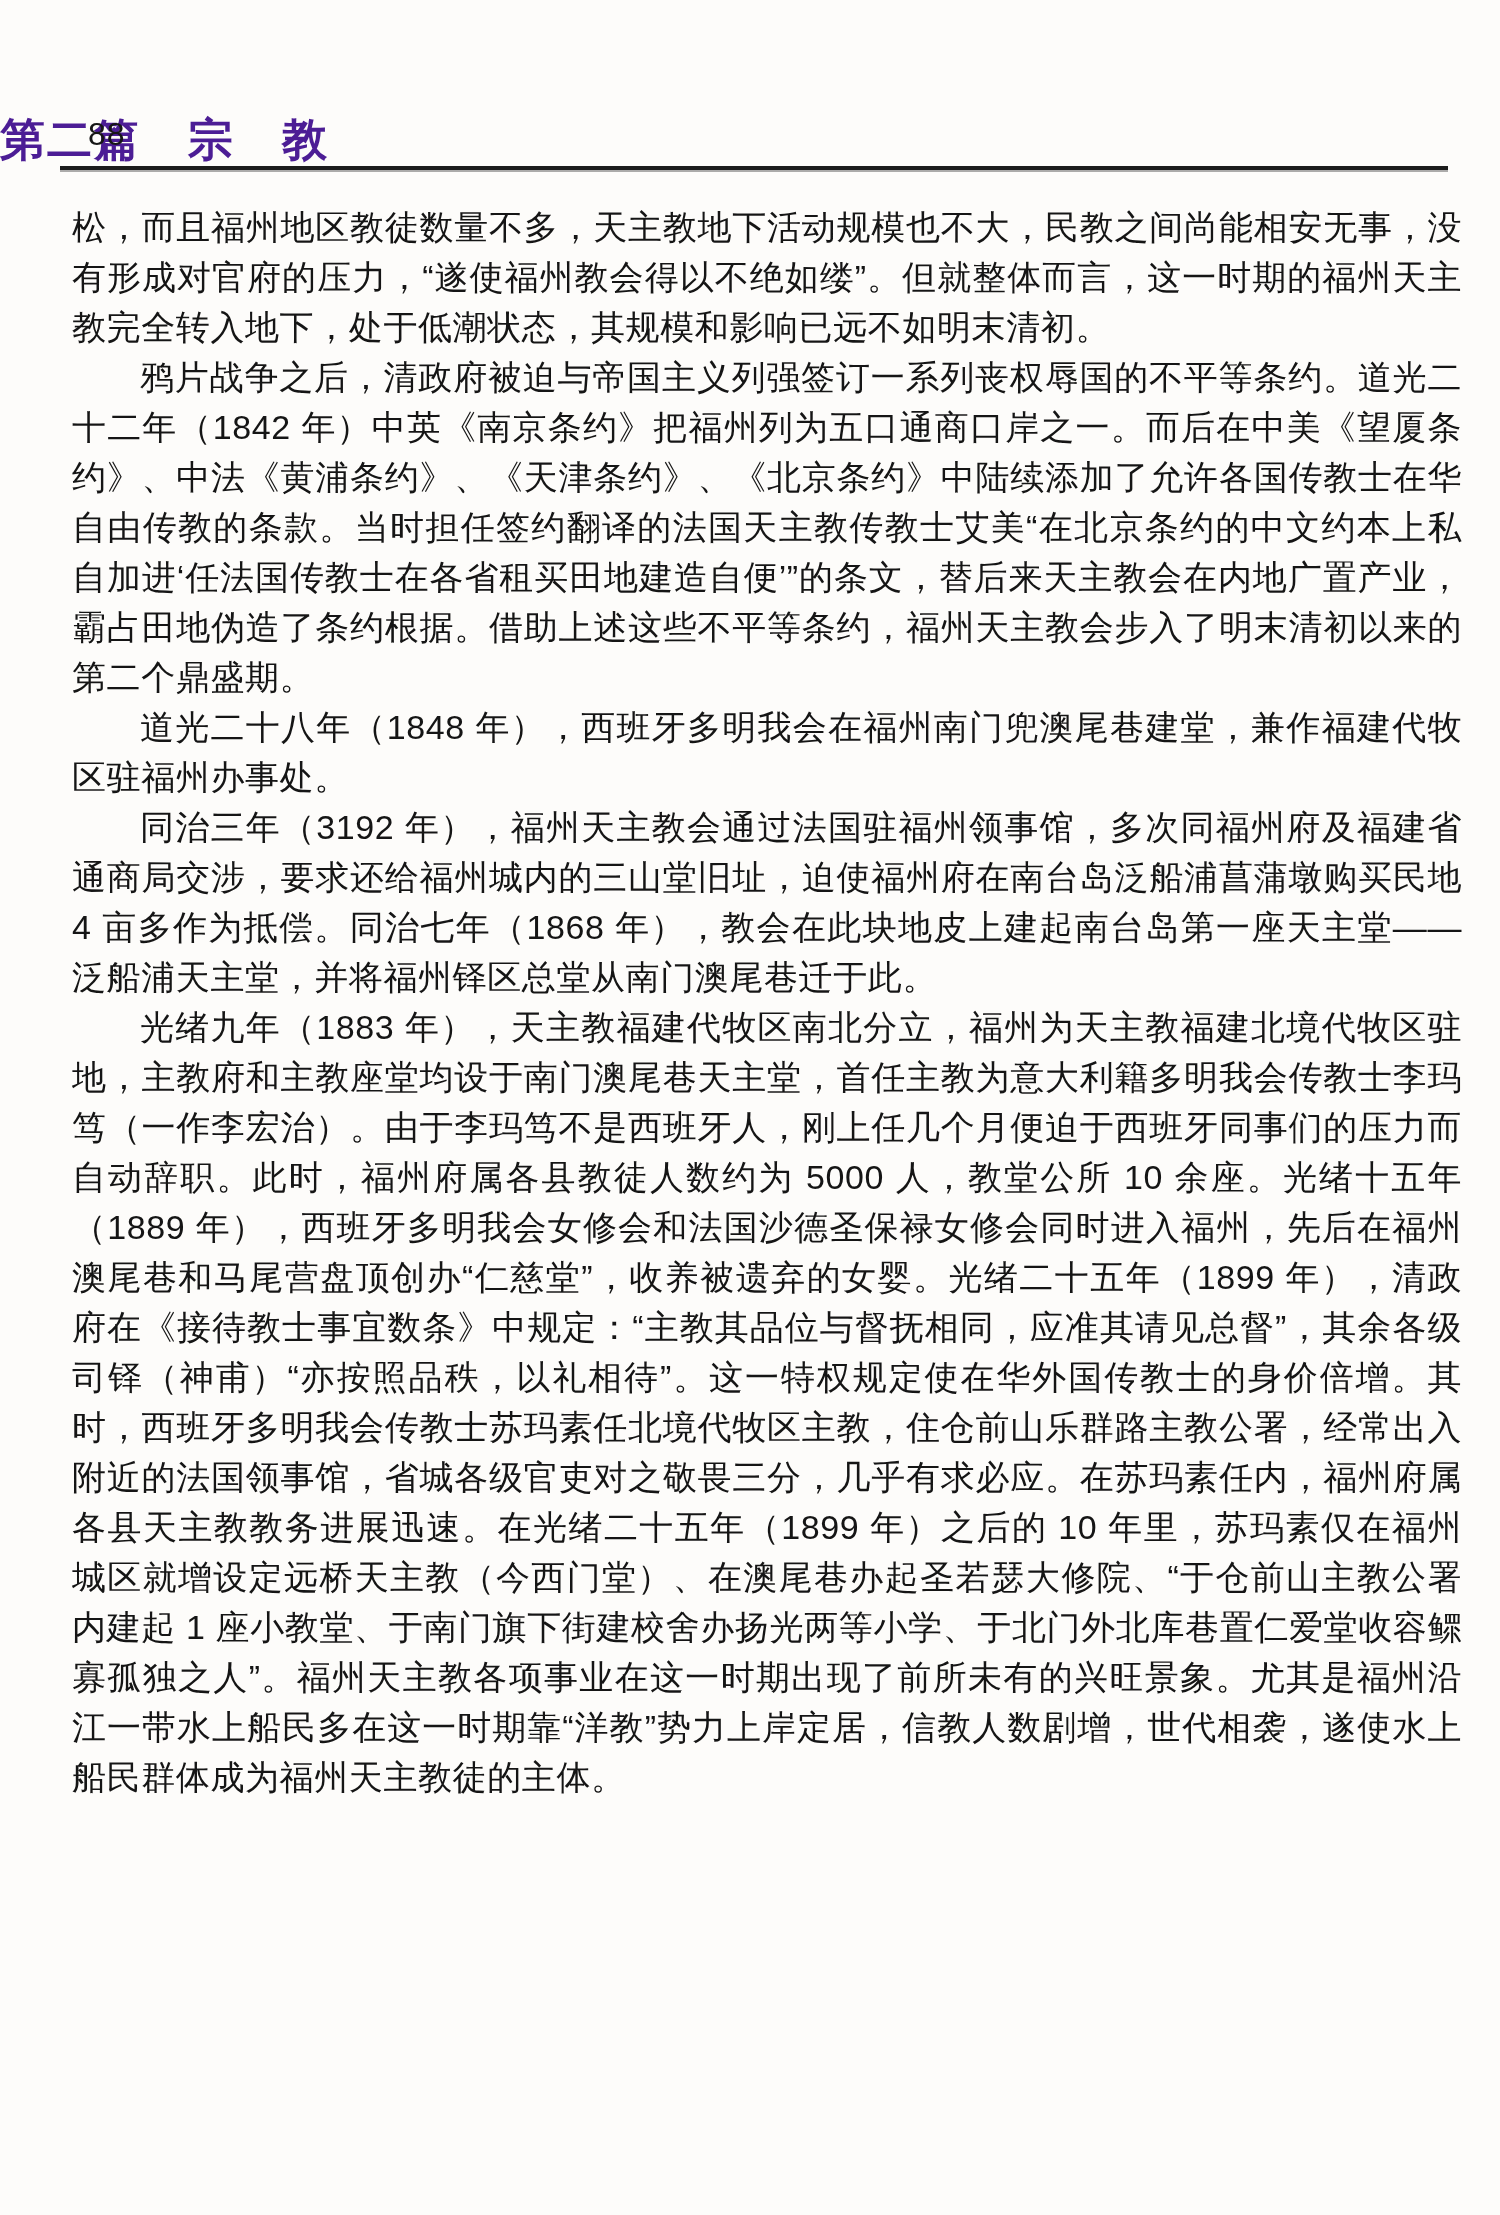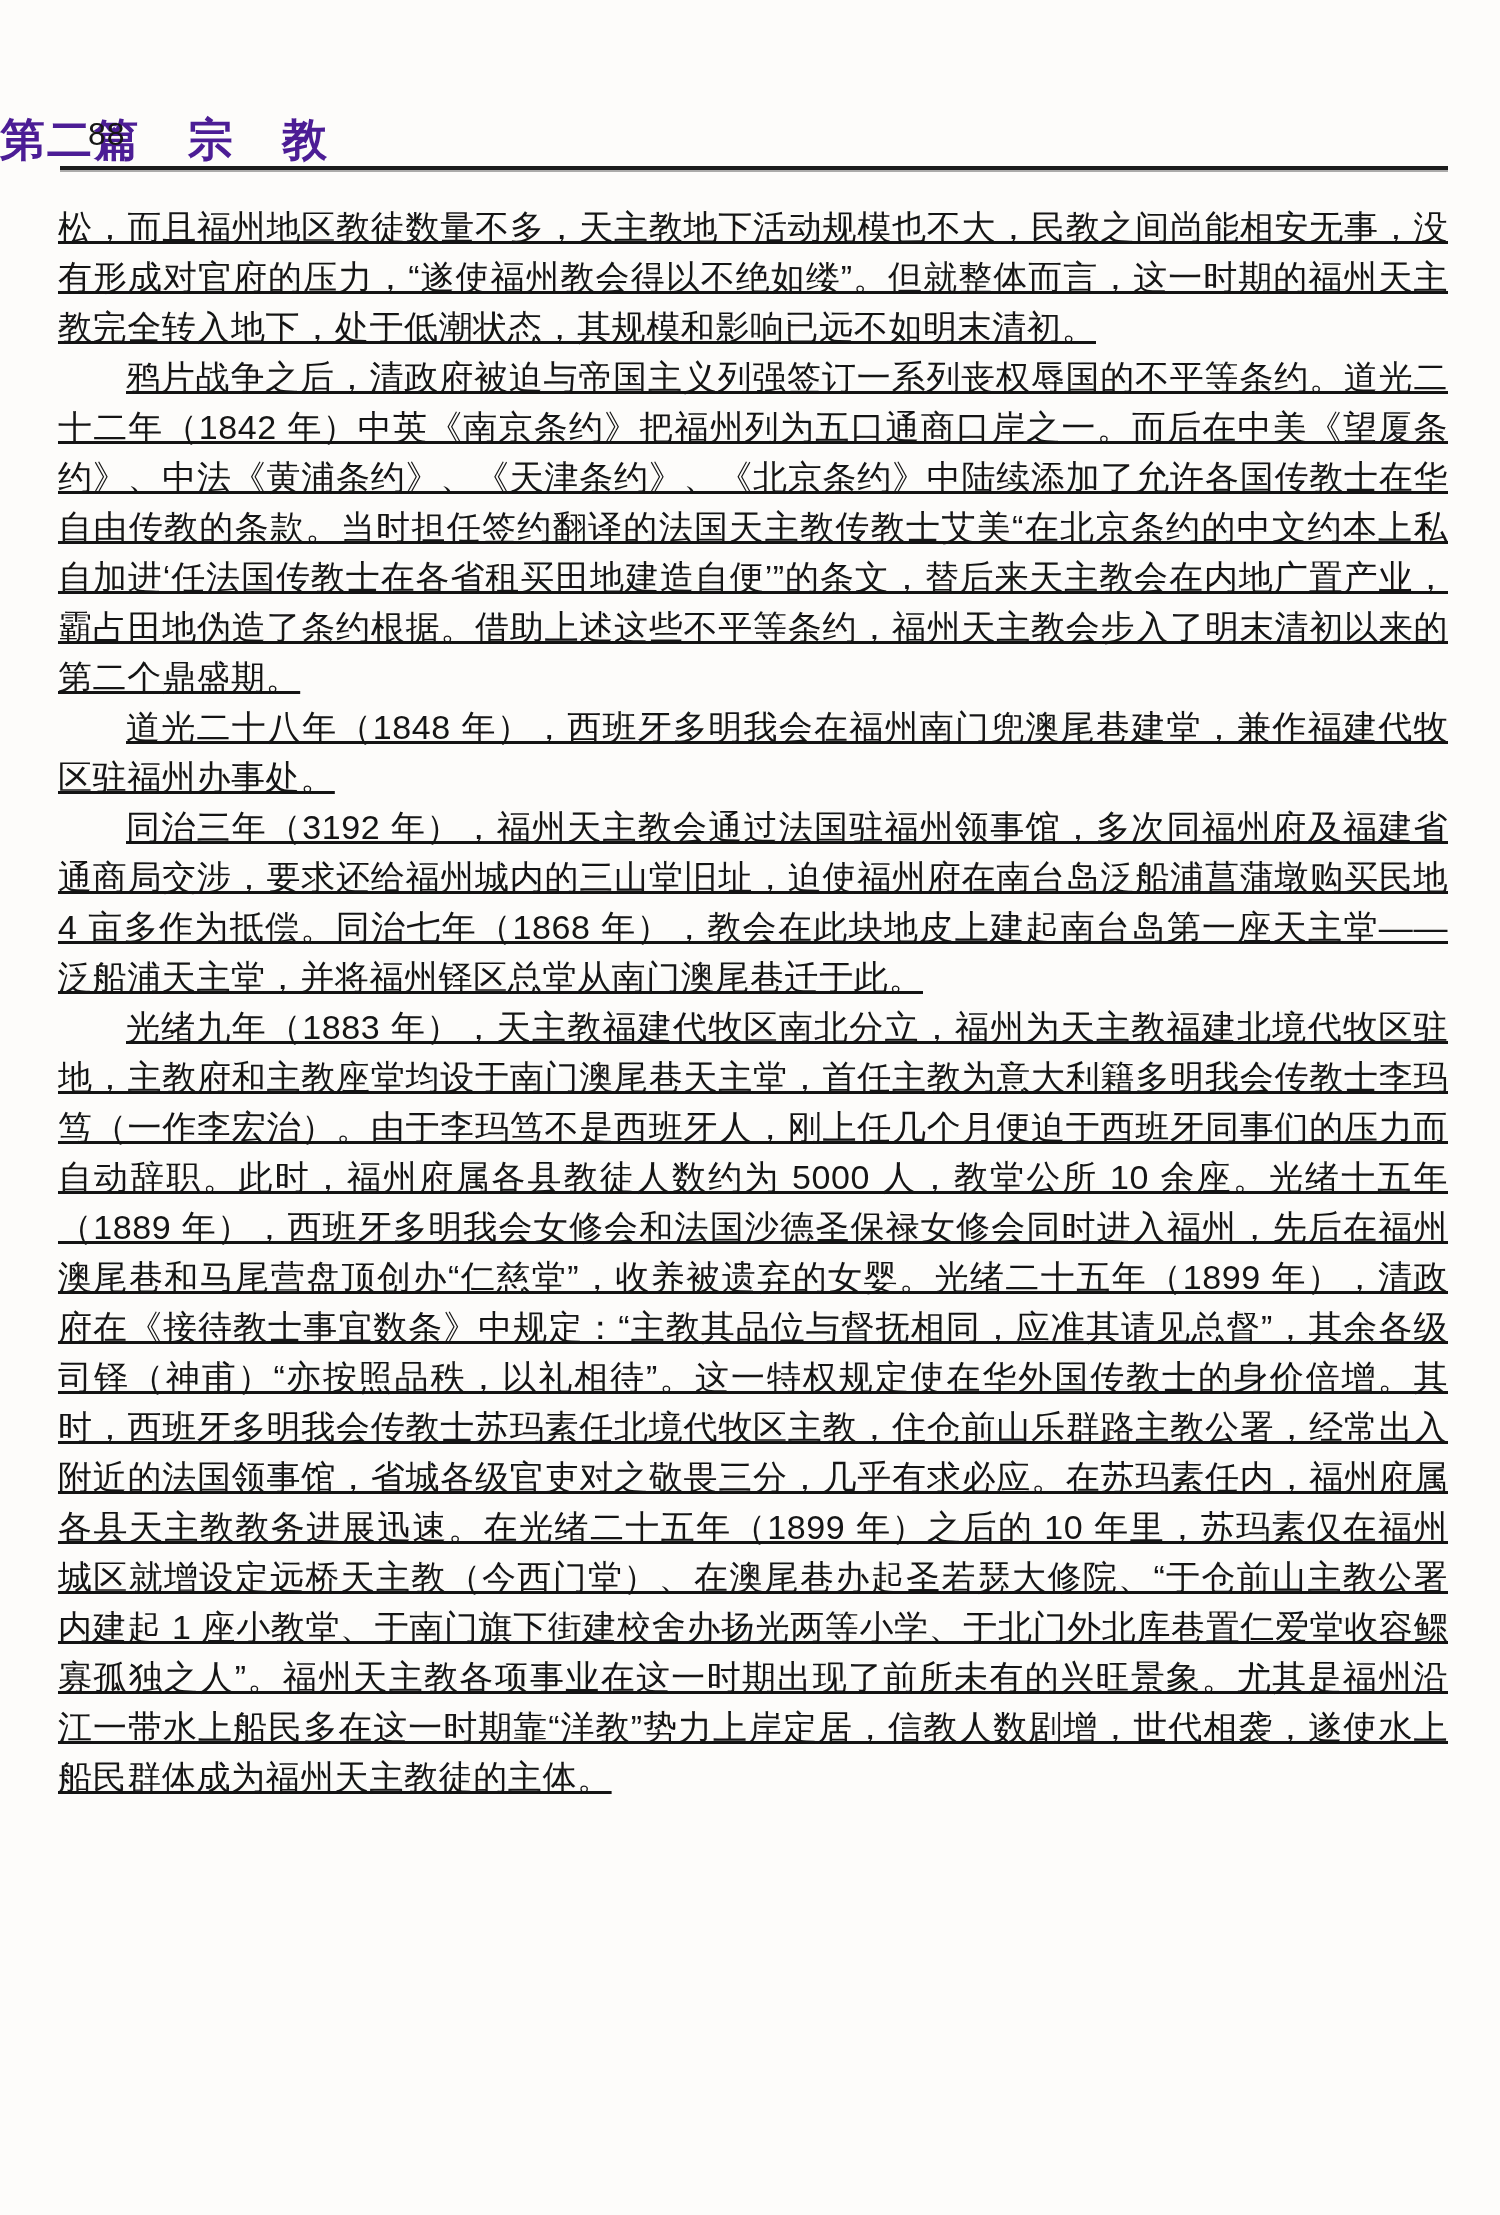--- a/index.html
+++ b/index.html
@@ -45,24 +45,23 @@
     left: 60px;
     right: 52px;
     height: 4px;
     background: #1c1c1c;
     box-shadow: 0 2px 0 rgba(20,20,20,0.35);
   }
   
   .page-body {
     position: absolute;
     top: 202px;
-    left: 58px;
+    left: 72px;
     width: 1390px;
     text-align: justify;
-    text-decoration: underline;
   }
   .para {
     margin: 0;
     font-size: 34px;
     line-height: 50px;
     letter-spacing: 0.6px;
     text-indent: 2em;
     color: #151515;
   }
   .para.no-indent {

